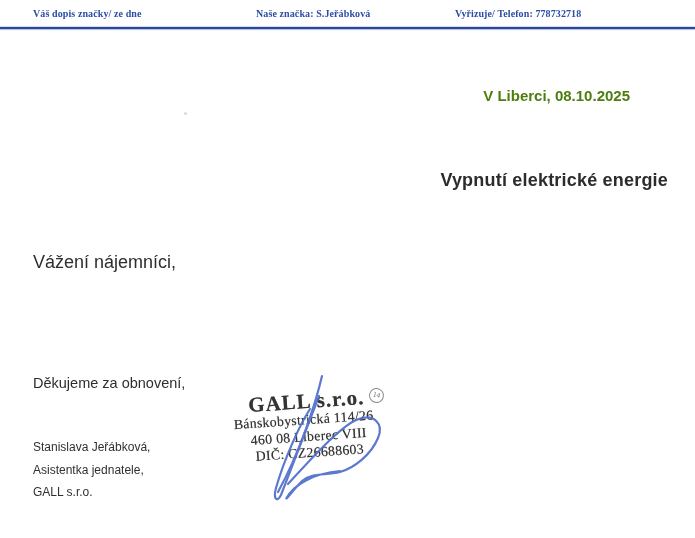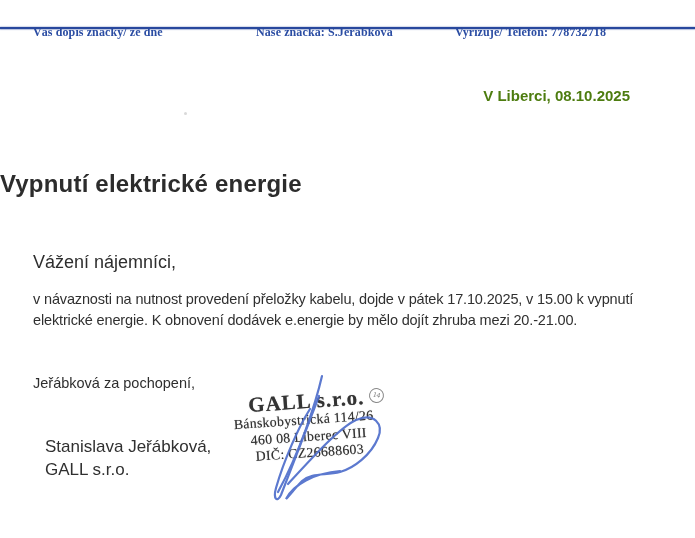--- a/index.html
+++ b/index.html
@@ -12,25 +12,24 @@
     font-family: "Liberation Sans", sans-serif;
     color: #2e2e2e;
   }
 
   
   .lh-field {
     position: absolute;
     top: 8px;
     font-family: "Liberation Serif", serif;
     font-weight: bold;
-    font-size: 12px;
+    font-size: 10px;
     color: #2b4da3;
     white-space: nowrap;
     letter-spacing: 0.1px;
-    margin-top: 17px;
   }
   .lh-your   { left: 33px; }
   .lh-our    { left: 256px; }
   .lh-handle { left: 455px; }
   .lh-rule {
     position: absolute;
     top: 27px; left: 0;
     width: 695px; height: 2px;
     background: #28489d;
     box-shadow: 0 1px 1px rgba(40, 72, 157, 0.35), 0 -1px 1px rgba(40, 72, 157, 0.2);
@@ -46,23 +45,23 @@
     font-size: 15px;
     white-space: nowrap;
     color: #4d7c0f;
   }
 
   
   .subject {
     position: absolute;
     top: 170px; left: 0;
     width: 668px;
-    text-align: left;
+    text-align: right;
     font-weight: bold;
-    font-size: 24px;
+    font-size: 18px;
     letter-spacing: 0.2px;
     color: #2c2c2c;
   }
 
   .salutation {
     position: absolute;
     top: 252px; left: 33px;
     font-size: 18px;
     white-space: nowrap;
   }
@@ -78,24 +77,23 @@
   .thanks {
     position: absolute;
     top: 375px; left: 33px;
     font-size: 14.5px;
     white-space: nowrap;
   }
 
   .sender {
     position: absolute;
     top: 436px; left: 33px;
-    font-size: 17px;
+    font-size: 12px;
     line-height: 22.5px;
     color: #303030;
-    margin-left: 12px;
   }
   .sender div { white-space: nowrap; }
 
   
   .stamp {
     position: absolute;
     left: 216px; top: 390px;
     width: 184px;
     transform: rotate(-4deg);
     transform-origin: 50% 50%;
@@ -157,44 +155,41 @@
   <span class="lh-field lh-our">Naše značka: S.Jeřábková</span>
   <span class="lh-field lh-handle">Vyřizuje/ Telefon: 778732718</span>
   <div class="lh-rule"></div>
 
   <div class="date-line">V Liberci, 08.10.2025</div>
 
   <div class="subject">Vypnutí elektrické energie</div>
 
   <div class="salutation">Vážení nájemníci,</div>
 
-  <div class="body-par">
-    <div>v návaznosti na nutnost provedení přeložky kabelu, dojde v pátek 17.10.2025, v 15.00 k vypnutí</div>
-    <div>elektrické energie. K obnovení dodávek e.energie by mělo dojít zhruba mezi 20.-21.00.</div>
-  </div>
 
-  <div class="thanks">Jeřábková za pochopení,</div>
+  <div class="thanks">Děkujeme za obnovení,</div>
 
   <div class="stamp">
     <div class="stamp-company">GALL s.r.o.</div>
     <div class="stamp-line stamp-street">Bánskobystrická 114/26</div>
     <div class="stamp-line">460 08 Liberec VIII</div>
     <div class="stamp-line">DIČ: CZ26688603</div>
   </div>
 
   <div class="circle-mark">14</div>
 
   <svg class="signature" viewBox="0 0 170 150" xmlns="http://www.w3.org/2000/svg">
     <g fill="none" stroke="#4f6ecb" stroke-width="2.2" stroke-linecap="round" opacity="0.92">
       <path d="M 92,8 C 86,34 70,84 48,124"></path>
       <path d="M 89,28 C 77,60 61,101 51,127 C 47,135 43,131 46,120 C 54,92 69,58 80,41"></path>
       <path d="M 58,116 C 82,90 109,60 126,52 C 144,44 154,56 148,70 C 141,87 124,100 110,104 C 96,108 82,104 72,113 C 66,119 60,127 56,131 C 63,117 84,105 110,103"></path>
     </g>
   </svg>
 
   <div class="sender">
     <div>Stanislava Jeřábková,</div>
+    <div>Asistentka jednatele,</div>
     <div>GALL s.r.o.</div>
   </div>
 
   <div class="speck"></div>
 
 </div>
 
 </body></html>

